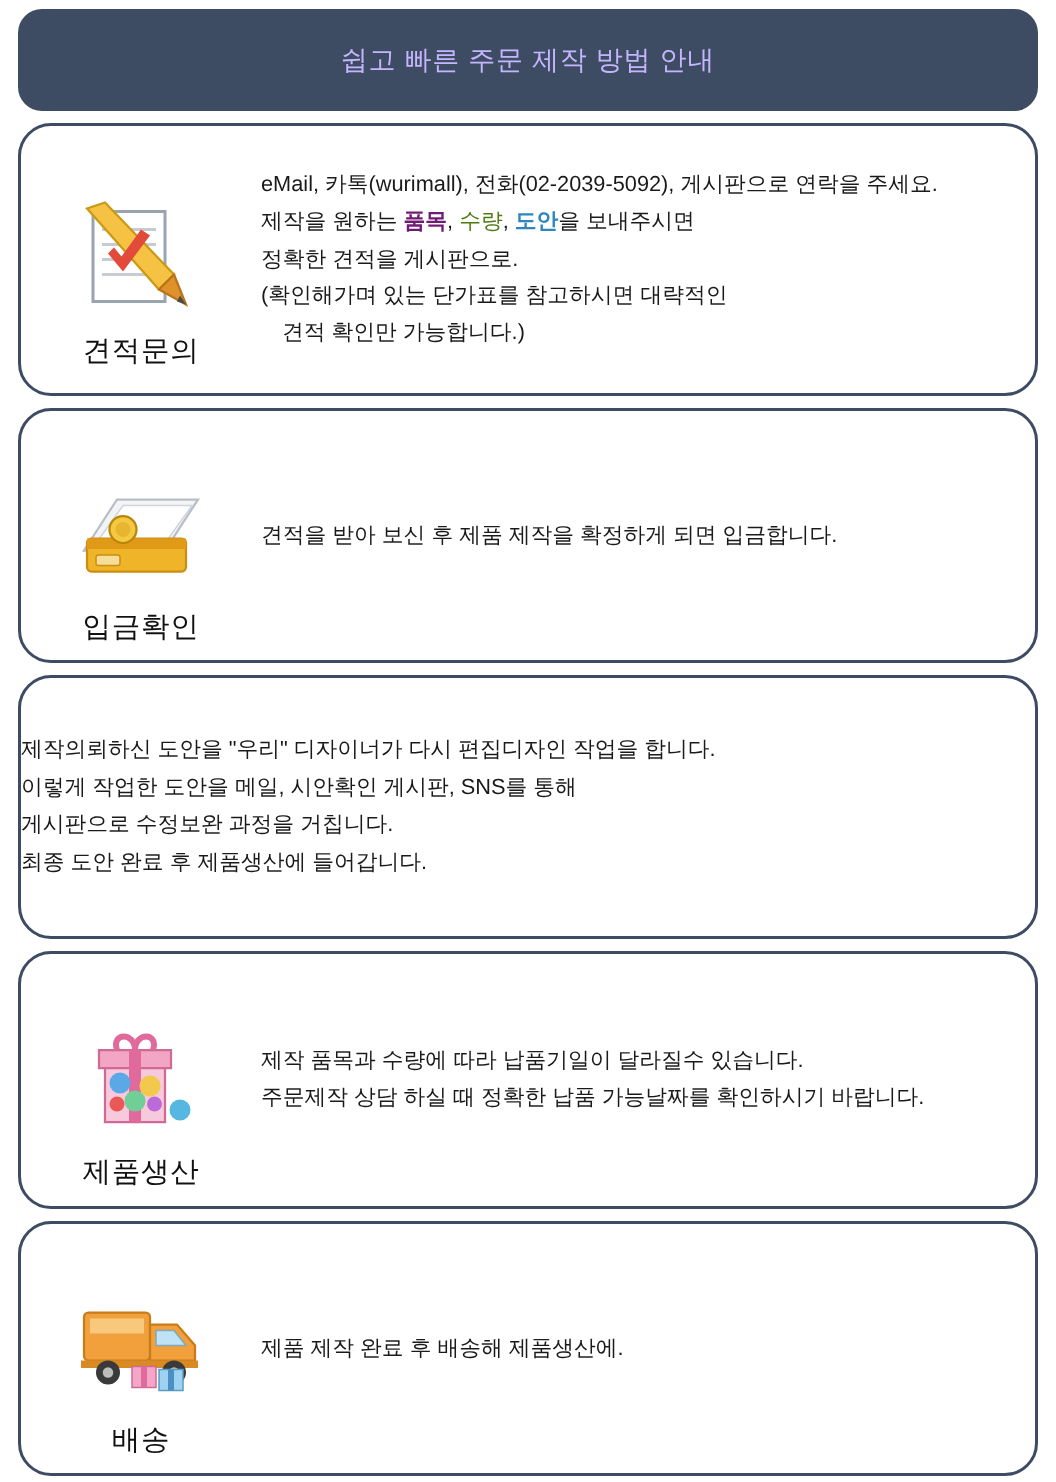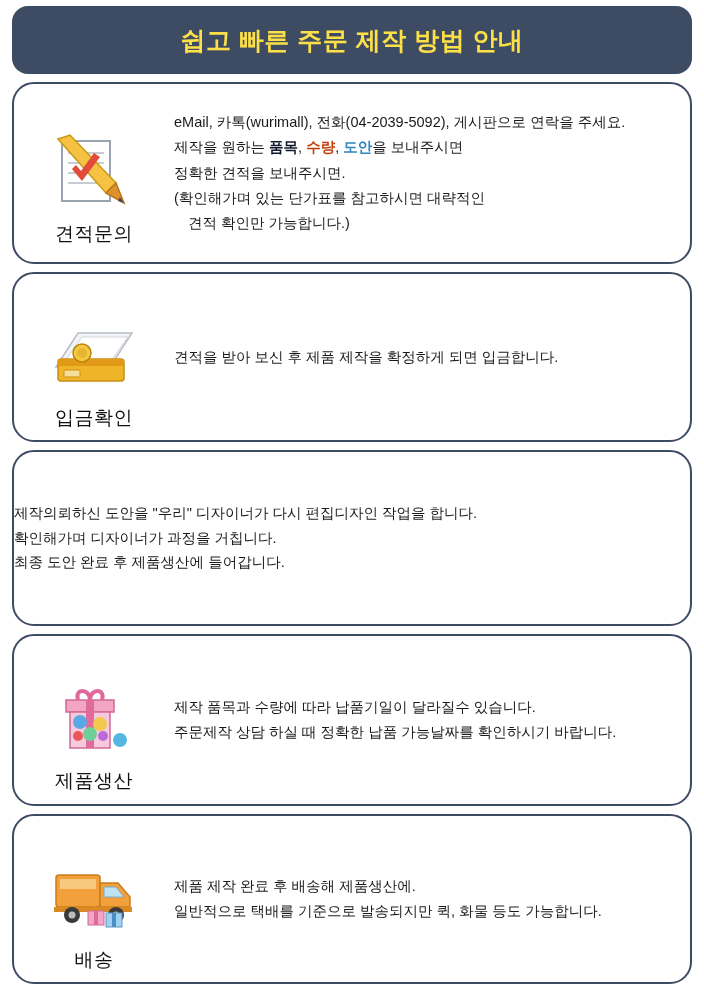--- a/index.html
+++ b/index.html
@@ -24,23 +24,23 @@
   .header {
     height: 68px;
     margin: 0 4px 8px 4px;
     border-radius: 16px;
     background: #3d4b63;
     display: flex;
     align-items: center;
     justify-content: center;
   }
   .header-title {
-    color: #fde047;
-    font-size: 25px;
-    font-weight: bold;
+    color: #c4b5fd;
+    font-size: 18px;
+    font-weight: normal;
     letter-spacing: 0.5px;
   }
   
   .steps {
     display: flex;
     flex-direction: column;
     gap: 8px;
     margin: 0 4px;
   }
   .step {
@@ -90,23 +90,23 @@
     justify-content: center;
     padding-right: 18px;
   }
   .line {
     font-size: 14.5px;
     line-height: 1.72;
     color: #1a1a1a;
     white-space: nowrap;
   }
   .line.indent { padding-left: 14px; }
-  .hl-1 { color: #0f172a; font-weight: bold; }
-  .hl-2 { color: #c2410c; font-weight: bold; }
-  .hl-3 { color: #2e86c1; font-weight: bold; font-family: Liberation Mono, monospace; }
+  .hl-1 { color: #701a75; font-weight: bold; }
+  .hl-2 { color: #4d7c0f; font-weight: normal; }
+  .hl-3 { color: #2e86c1; font-weight: bold; }
 </style>
 </head>
 <body>
 
 <div class="page">
 
   <div class="header">
     <div class="header-title">쉽고 빠른 주문 제작 방법 안내</div>
   </div>
 
@@ -123,23 +123,23 @@
             <line x1="20" y1="52" x2="52" y2="52" stroke="#c8ccd2" stroke-width="2"></line>
             <polygon points="10,8 22,4 68,52 58,62" fill="#f6c244" stroke="#c99a12" stroke-width="1.5"></polygon>
             <polygon points="58,62 68,52 76,72" fill="#e0922a" stroke="#b9741b" stroke-width="1.5"></polygon>
             <polygon points="72,66 76,72 70,70" fill="#4a4a4a"></polygon>
             <polygon points="24,38 34,50 52,26 46,22 33,40 28,34" fill="#e24a3a"></polygon>
           </svg>
         </div>
         <div class="step-label">견적문의</div>
       </div>
       <div class="step-right">
-        <div class="line">eMail, 카톡(wurimall), 전화(04-2039-5092), 게시판으로 연락을 주세요.</div>
+        <div class="line">eMail, 카톡(wurimall), 전화(02-2039-5092), 게시판으로 연락을 주세요.</div>
         <div class="line">제작을 원하는 <span class="hl-1">품목</span>, <span class="hl-2">수량</span>, <span class="hl-3">도안</span>을 보내주시면</div>
-        <div class="line">정확한 견적을 보내주시면.</div>
+        <div class="line">정확한 견적을 게시판으로.</div>
         <div class="line">(확인해가며 있는 단가표를 참고하시면 대략적인</div>
         <div class="line indent">견적 확인만 가능합니다.)</div>
       </div>
     </div>
 
     <div class="step step-2">
       <div class="step-left">
         <div class="icon-wrap">
           <svg width="92" height="82" viewBox="0 0 92 82">
             <polygon points="8,52 30,18 84,18 62,52" fill="#f3f4f6" stroke="#b8bec7" stroke-width="1.5"></polygon>
@@ -154,21 +154,22 @@
         <div class="step-label">입금확인</div>
       </div>
       <div class="step-right">
         <div class="line">견적을 받아 보신 후 제품 제작을 확정하게 되면 입금합니다.</div>
       </div>
     </div>
 
     <div class="step step-3">
       <div class="step-right">
         <div class="line">제작의뢰하신 도안을 "우리" 디자이너가 다시 편집디자인 작업을 합니다.</div>
-        <div class="line">확인해가며 디자이너가 과정을 거칩니다.</div>
+        <div class="line">이렇게 작업한 도안을 메일, 시안확인 게시판, SNS를 통해</div>
+        <div class="line">게시판으로 수정보완 과정을 거칩니다.</div>
         <div class="line">최종 도안 완료 후 제품생산에 들어갑니다.</div>
       </div>
     </div>
 
     <div class="step step-4">
       <div class="step-left">
         <div class="icon-wrap">
           <svg width="92" height="82" viewBox="0 0 92 82">
             <polygon points="18,22 66,22 66,34 18,34" fill="#f3a6c4" stroke="#d06a95" stroke-width="1.5"></polygon>
             <polygon points="22,34 62,34 62,70 22,70" fill="#f7c9dc" stroke="#d06a95" stroke-width="1.5"></polygon>
@@ -207,18 +208,17 @@
             <rect x="42" y="54" width="16" height="14" fill="#f4a6c8" stroke="#d06a95" stroke-width="1"></rect>
             <rect x="48" y="54" width="4" height="14" fill="#e06a9c"></rect>
             <rect x="60" y="56" width="16" height="14" fill="#9ed2f0" stroke="#5a9cc4" stroke-width="1"></rect>
             <rect x="66" y="56" width="4" height="14" fill="#4a90c4"></rect>
           </svg>
         </div>
         <div class="step-label">배송</div>
       </div>
       <div class="step-right">
         <div class="line">제품 제작 완료 후 배송해 제품생산에.</div>
-        <div class="line">일반적으로 택배를 기준으로 발송되지만 퀵, 화물 등도 가능합니다.</div>
       </div>
     </div>
 
   </div>
 </div>
 
 </body></html>

